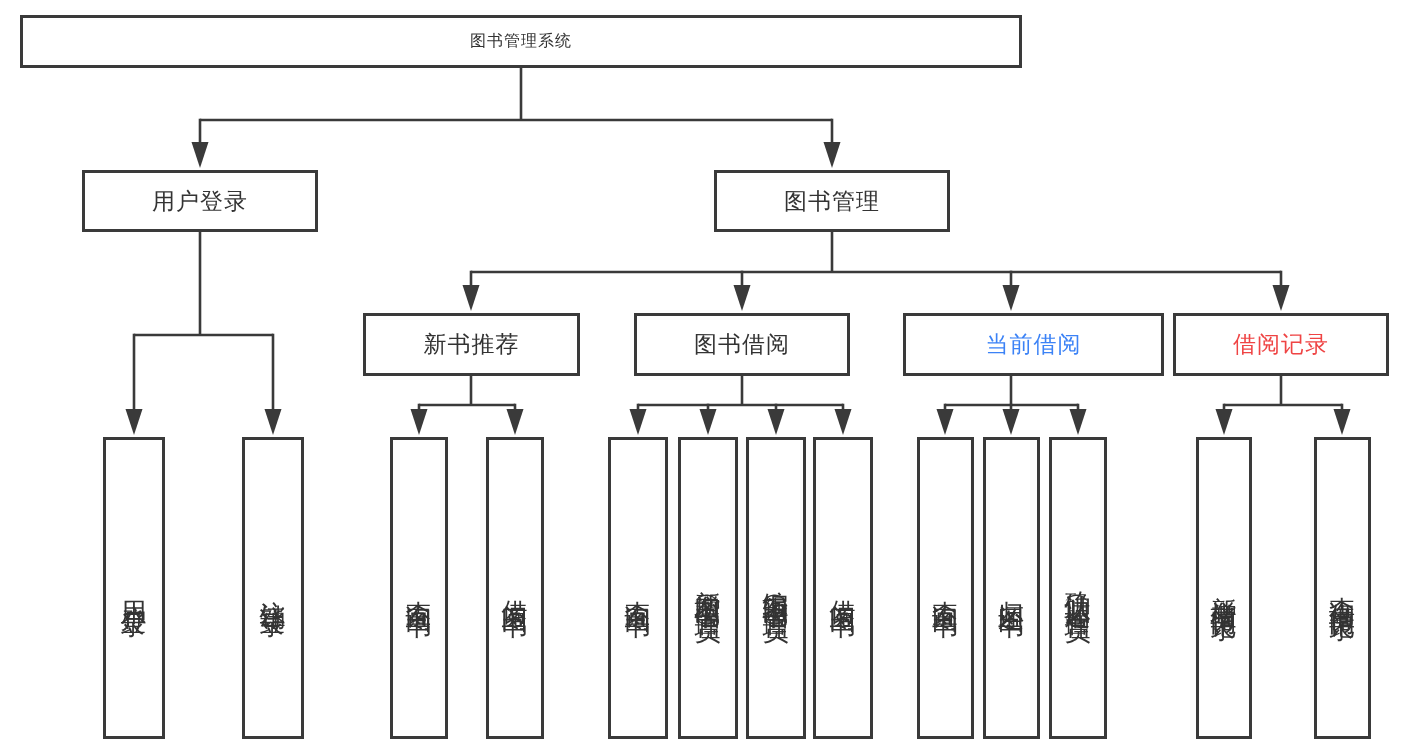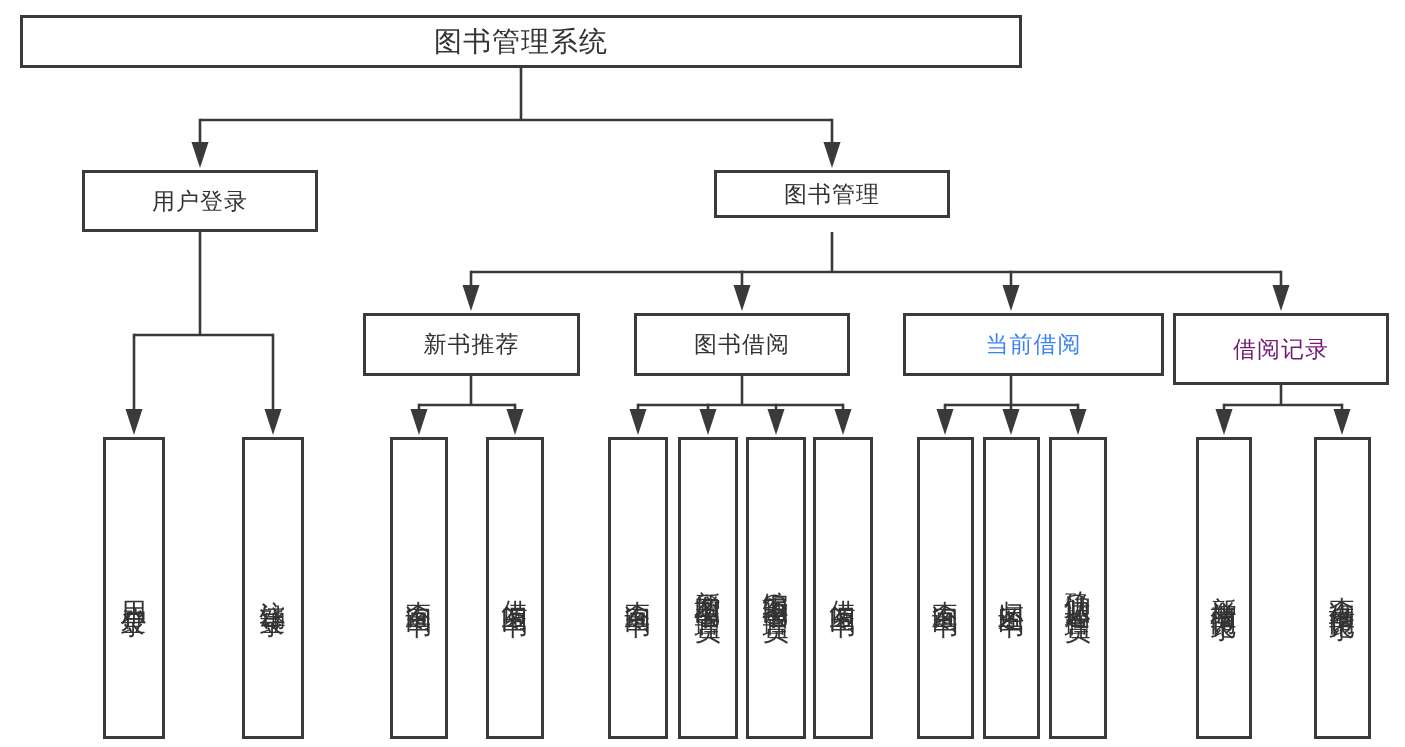--- a/index.html
+++ b/index.html
@@ -23,21 +23,21 @@
     border: 3px solid #3a3a3a;
     background: #ffffff;
     color: #333333;
     display: flex;
     align-items: center;
     justify-content: center;
     text-align: center;
     z-index: 2;
   }
   .node.h { font-size: 23px; letter-spacing: 1px; }
-  .node.root { font-size: 28px; justify-content: center; }
+  .node.root { font-size: 16px; justify-content: center; }
   .node.v {
     writing-mode: vertical-rl;
     font-size: 26px;
     letter-spacing: 4px;
     line-height: 1;
     padding: 4px 0;
   }
   .watermark {
     position: absolute;
     right: 2px;
@@ -108,33 +108,33 @@
       <line x1="1342" y1="403.7" x2="1342" y2="413" stroke="#3a3a3a" stroke-width="2.6"></line>
       <polygon points="1333.5,409 1350.5,409 1342,435" fill="#3a3a3a"></polygon>
     </svg>
 
   <div class="node h root" style="left: 20px; top: 15px; width: 1002px; height: 53px; border-color: rgb(58, 58, 58); color: rgb(51, 51, 51);">
       <span>图书管理系统</span>
     </div>
   <div class="node h" style="left: 82px; top: 170px; width: 236px; height: 62px; border-color: rgb(58, 58, 58); color: rgb(51, 51, 51);">
       <span>用户登录</span>
     </div>
-  <div class="node h" style="left: 714px; top: 170px; width: 236px; height: 48px; border-color: rgb(58, 58, 58); color: rgb(51, 51, 51);">
+  <div class="node h" style="left: 714px; top: 170px; width: 236px; height: 62px; border-color: rgb(58, 58, 58); color: rgb(51, 51, 51);">
       <span>图书管理</span>
     </div>
   <div class="node h" style="left: 363px; top: 313px; width: 217px; height: 63px; border-color: rgb(58, 58, 58); color: rgb(51, 51, 51);">
       <span>新书推荐</span>
     </div>
   <div class="node h" style="left: 634px; top: 313px; width: 216px; height: 63px; border-color: rgb(58, 58, 58); color: rgb(51, 51, 51); text-align: center;">
       <span>图书借阅</span>
     </div>
   <div class="node h" style="left: 903px; top: 313px; width: 261px; height: 63px; border-color: rgb(58, 58, 58); color: #3b82f6;">
       <span>当前借阅</span>
     </div>
-  <div class="node h" style="left: 1173px; top: 313px; width: 216px; height: 72px; border-color: rgb(58, 58, 58); color: #701a75;">
+  <div class="node h" style="left: 1173px; top: 313px; width: 216px; height: 63px; border-color: rgb(58, 58, 58); color: #ef4444;">
       <span>借阅记录</span>
     </div>
   <div class="node v" style="left: 103px; top: 437px; width: 62px; height: 302px; border-color: rgb(58, 58, 58); color: rgb(51, 51, 51);">
       <span>用户登录</span>
     </div>
   <div class="node v" style="left: 242px; top: 437px; width: 62px; height: 302px; border-color: rgb(58, 58, 58); color: rgb(51, 51, 51);">
       <span>注销登录</span>
     </div>
   <div class="node v" style="left: 390px; top: 437px; width: 58px; height: 302px; border-color: rgb(58, 58, 58); color: rgb(51, 51, 51);">
       <span>查询图书</span>

